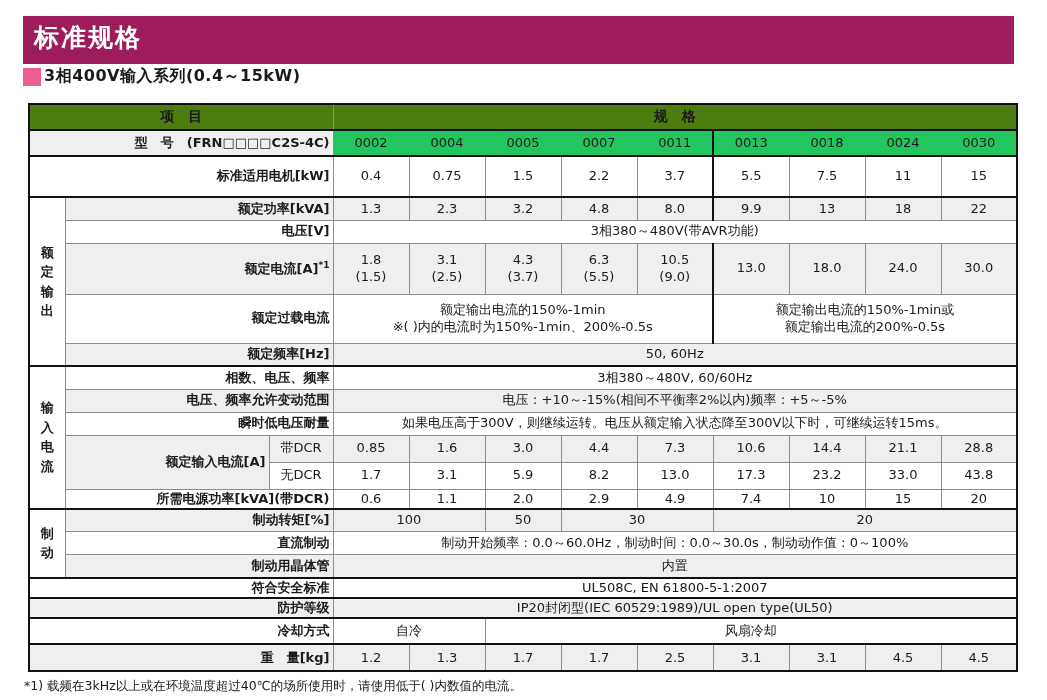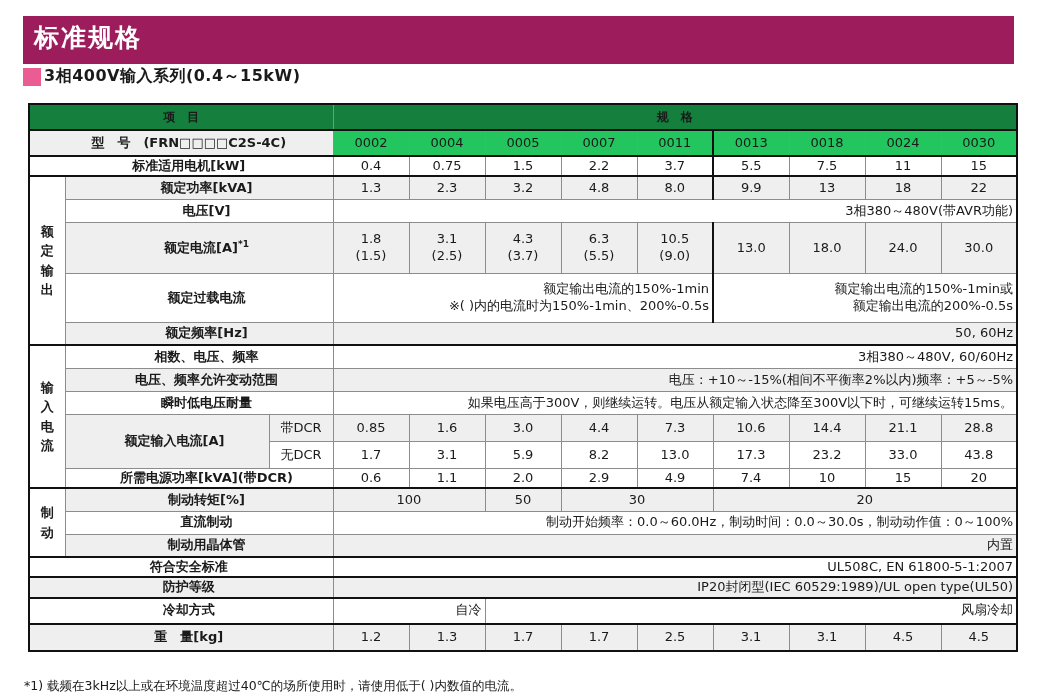--- a/index.html
+++ b/index.html
@@ -10,30 +10,30 @@
   }
   .banner{position:absolute;left:23px;top:16px;width:991px;height:48px;background:#9d1c5c;}
   .banner-title{color:#ffffff;font-size:25px;font-weight:bold;letter-spacing:2px;padding:5px 0 0 11px;}
   .section{position:absolute;left:23px;top:66px;display:flex;align-items:center;}
   .section-bullet{width:18px;height:18px;background:#ea5c92;margin-right:3px;flex:0 0 auto;}
   .section-title{font-size:16px;font-weight:bold;letter-spacing:0.5px;}
   .tablewrap{position:absolute;left:28px;top:103px;}
   table{border-collapse:collapse;table-layout:fixed;width:988px;border:2px solid #111;font-size:13px;}
   td{border:1px solid #8c8c8c;padding:1px 3px;text-align:center;vertical-align:middle;line-height:1.25;background:#ffffff;overflow:hidden;white-space:nowrap;}
   .g{background:#efefef;}
-  .pinkH{background:#15803d;font-weight:bold;font-size:12px;}
+  .pinkH{background:#4d7c0f;font-weight:bold;font-size:14px;}
   .pinkM{background:#22c55e;}
-  .lbl{font-weight:bold;text-align:center;padding-left:18px;}
-  .vleft{text-align:right;padding-left:3px;}
+  .lbl{font-weight:bold;text-align:right;padding-left:18px;}
+  .vleft{text-align:center;padding-left:3px;}
   .grp{font-weight:bold;padding:2px 10px;word-break:break-all;white-space:normal;line-height:1.5;}
   .tt{border-top:2px solid #111;}
   .tl{border-left:2px solid #111;}
   .two{line-height:1.3;margin-left:24px;}
   sup{font-size:9px;}
-  .r26{height:26px}.r25{height:20px}.r23{height:23px}.r51{height:51px}.r49{height:49px}.r27{height:27px}.r24{height:17px}
+  .r26{height:26px}.r25{height:41px}.r23{height:23px}.r51{height:51px}.r49{height:49px}.r27{height:27px}.r24{height:17px}
   .footnote{position:absolute;left:24px;top:678px;font-size:12.5px;}
 </style>
 </head>
 <body>
 
 <div class="banner">
   <div class="banner-title">标准规格</div>
 </div>
 
 <div class="section">

